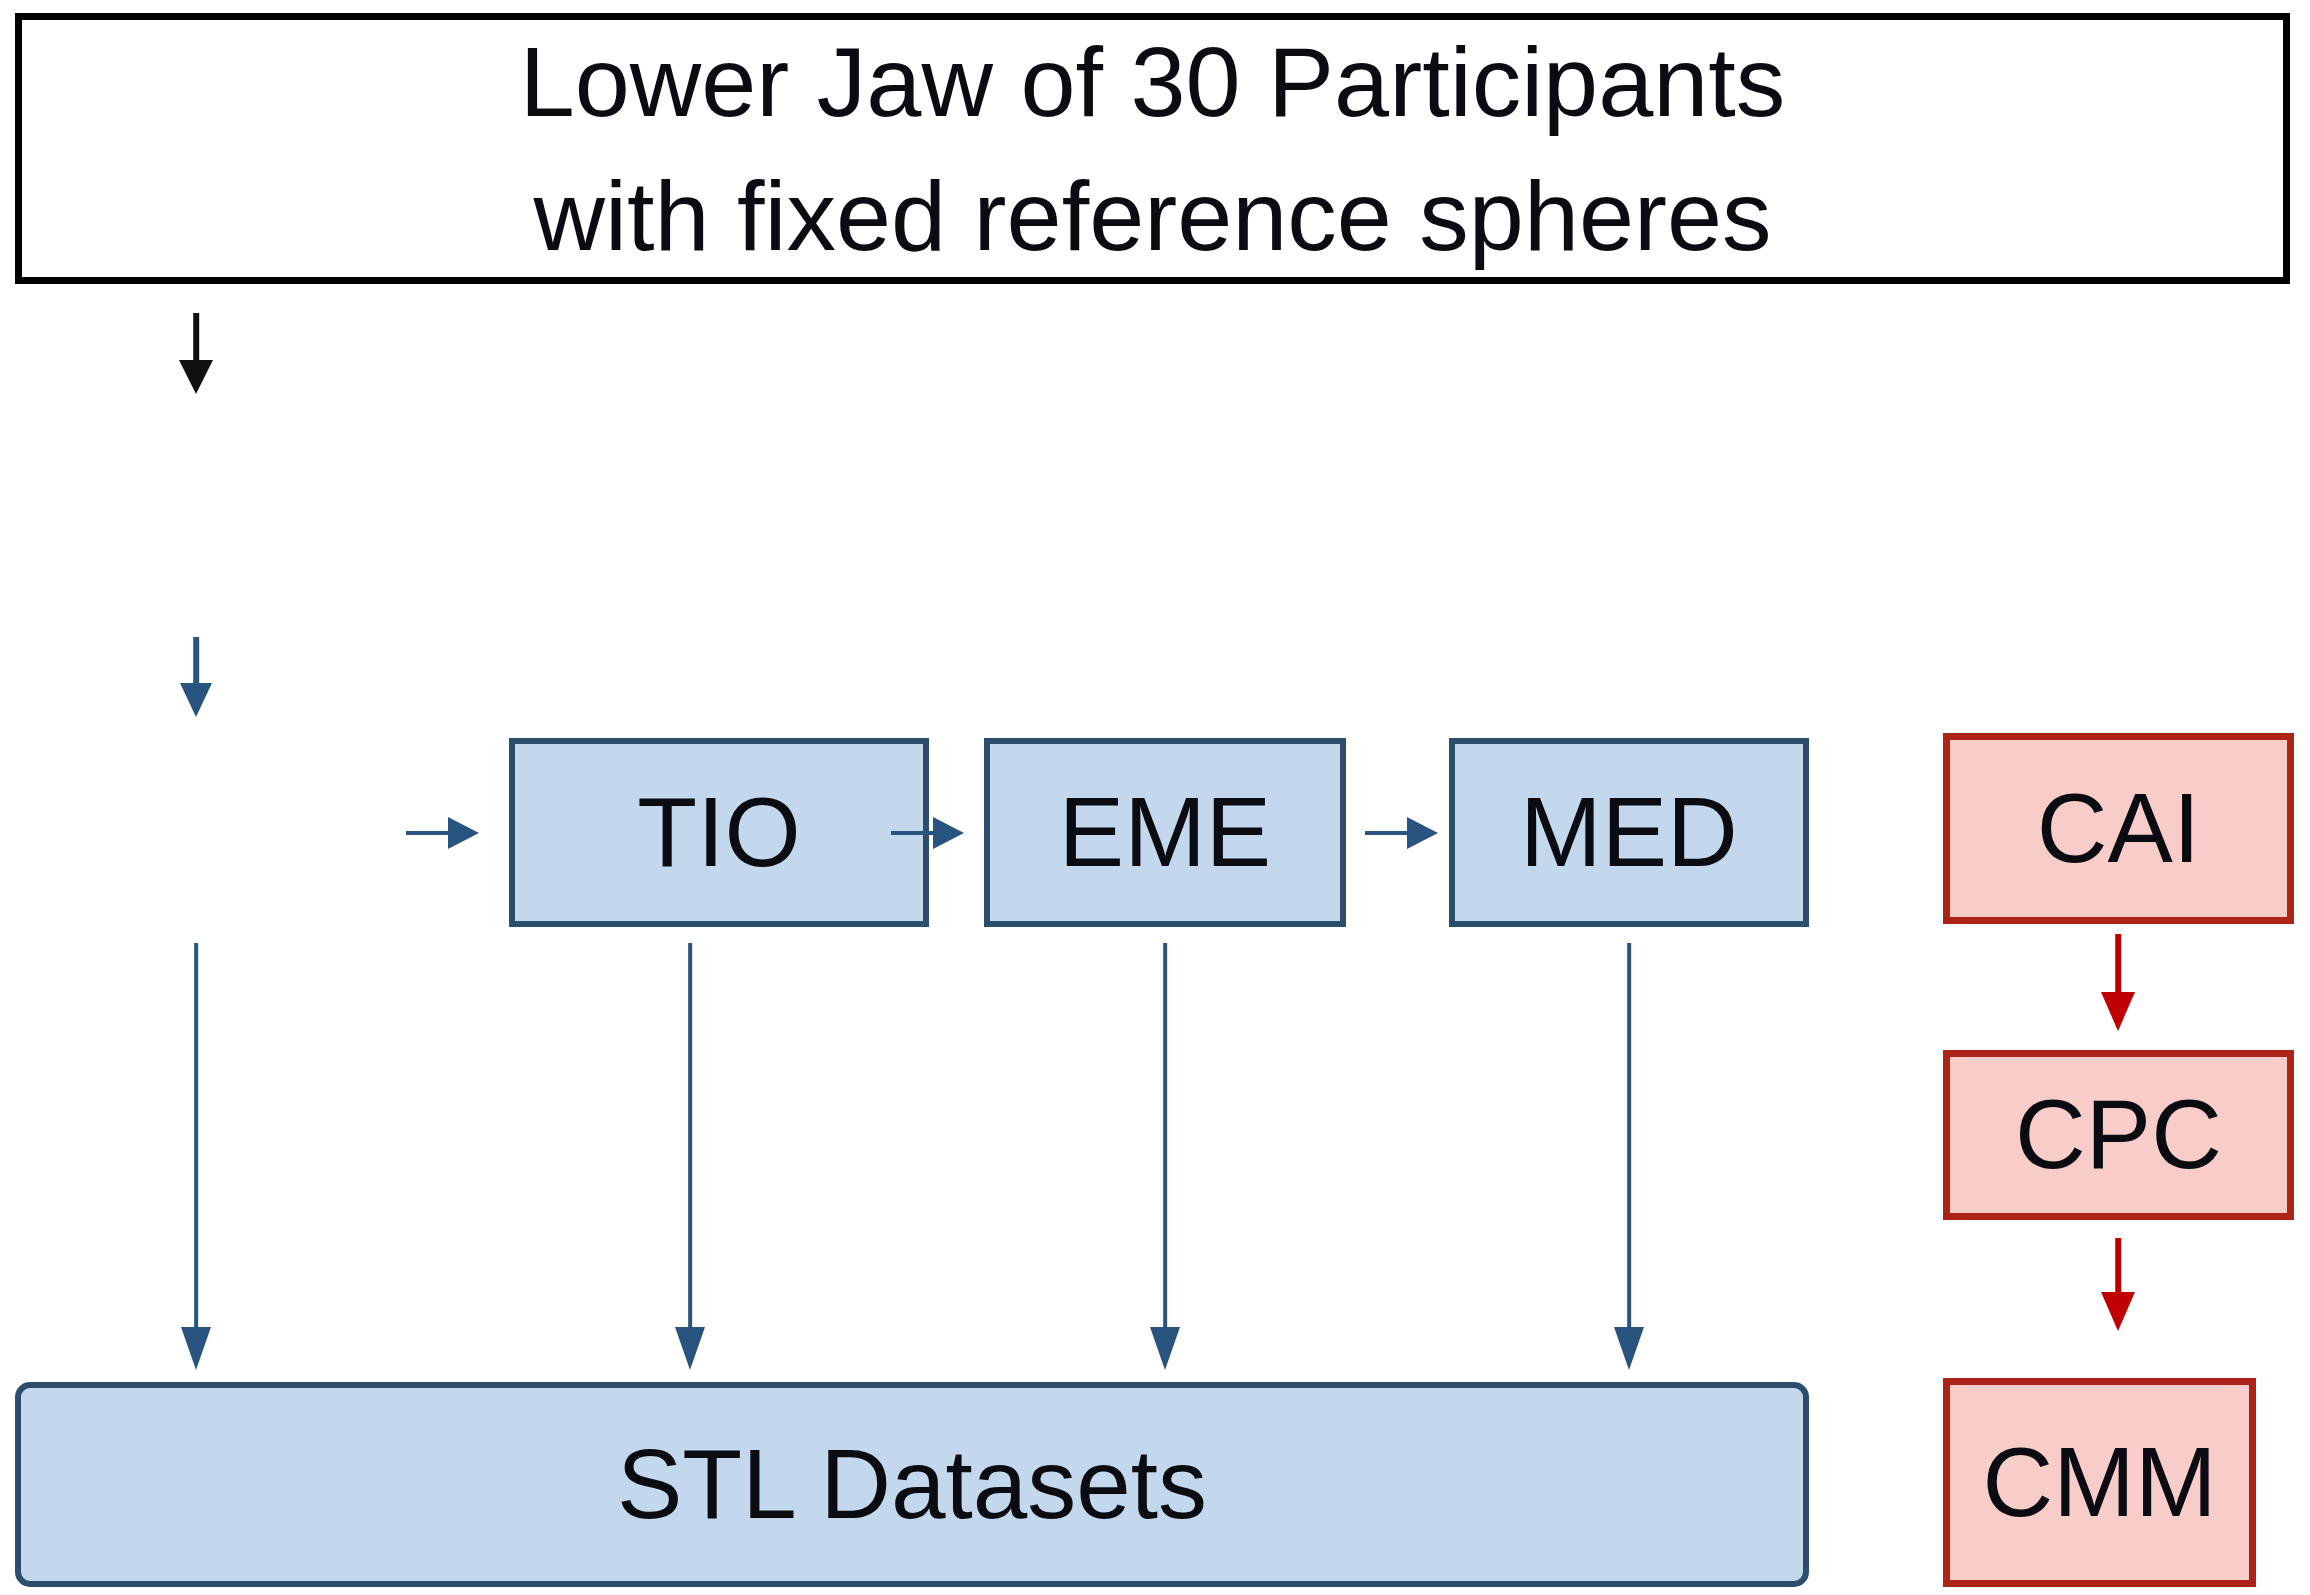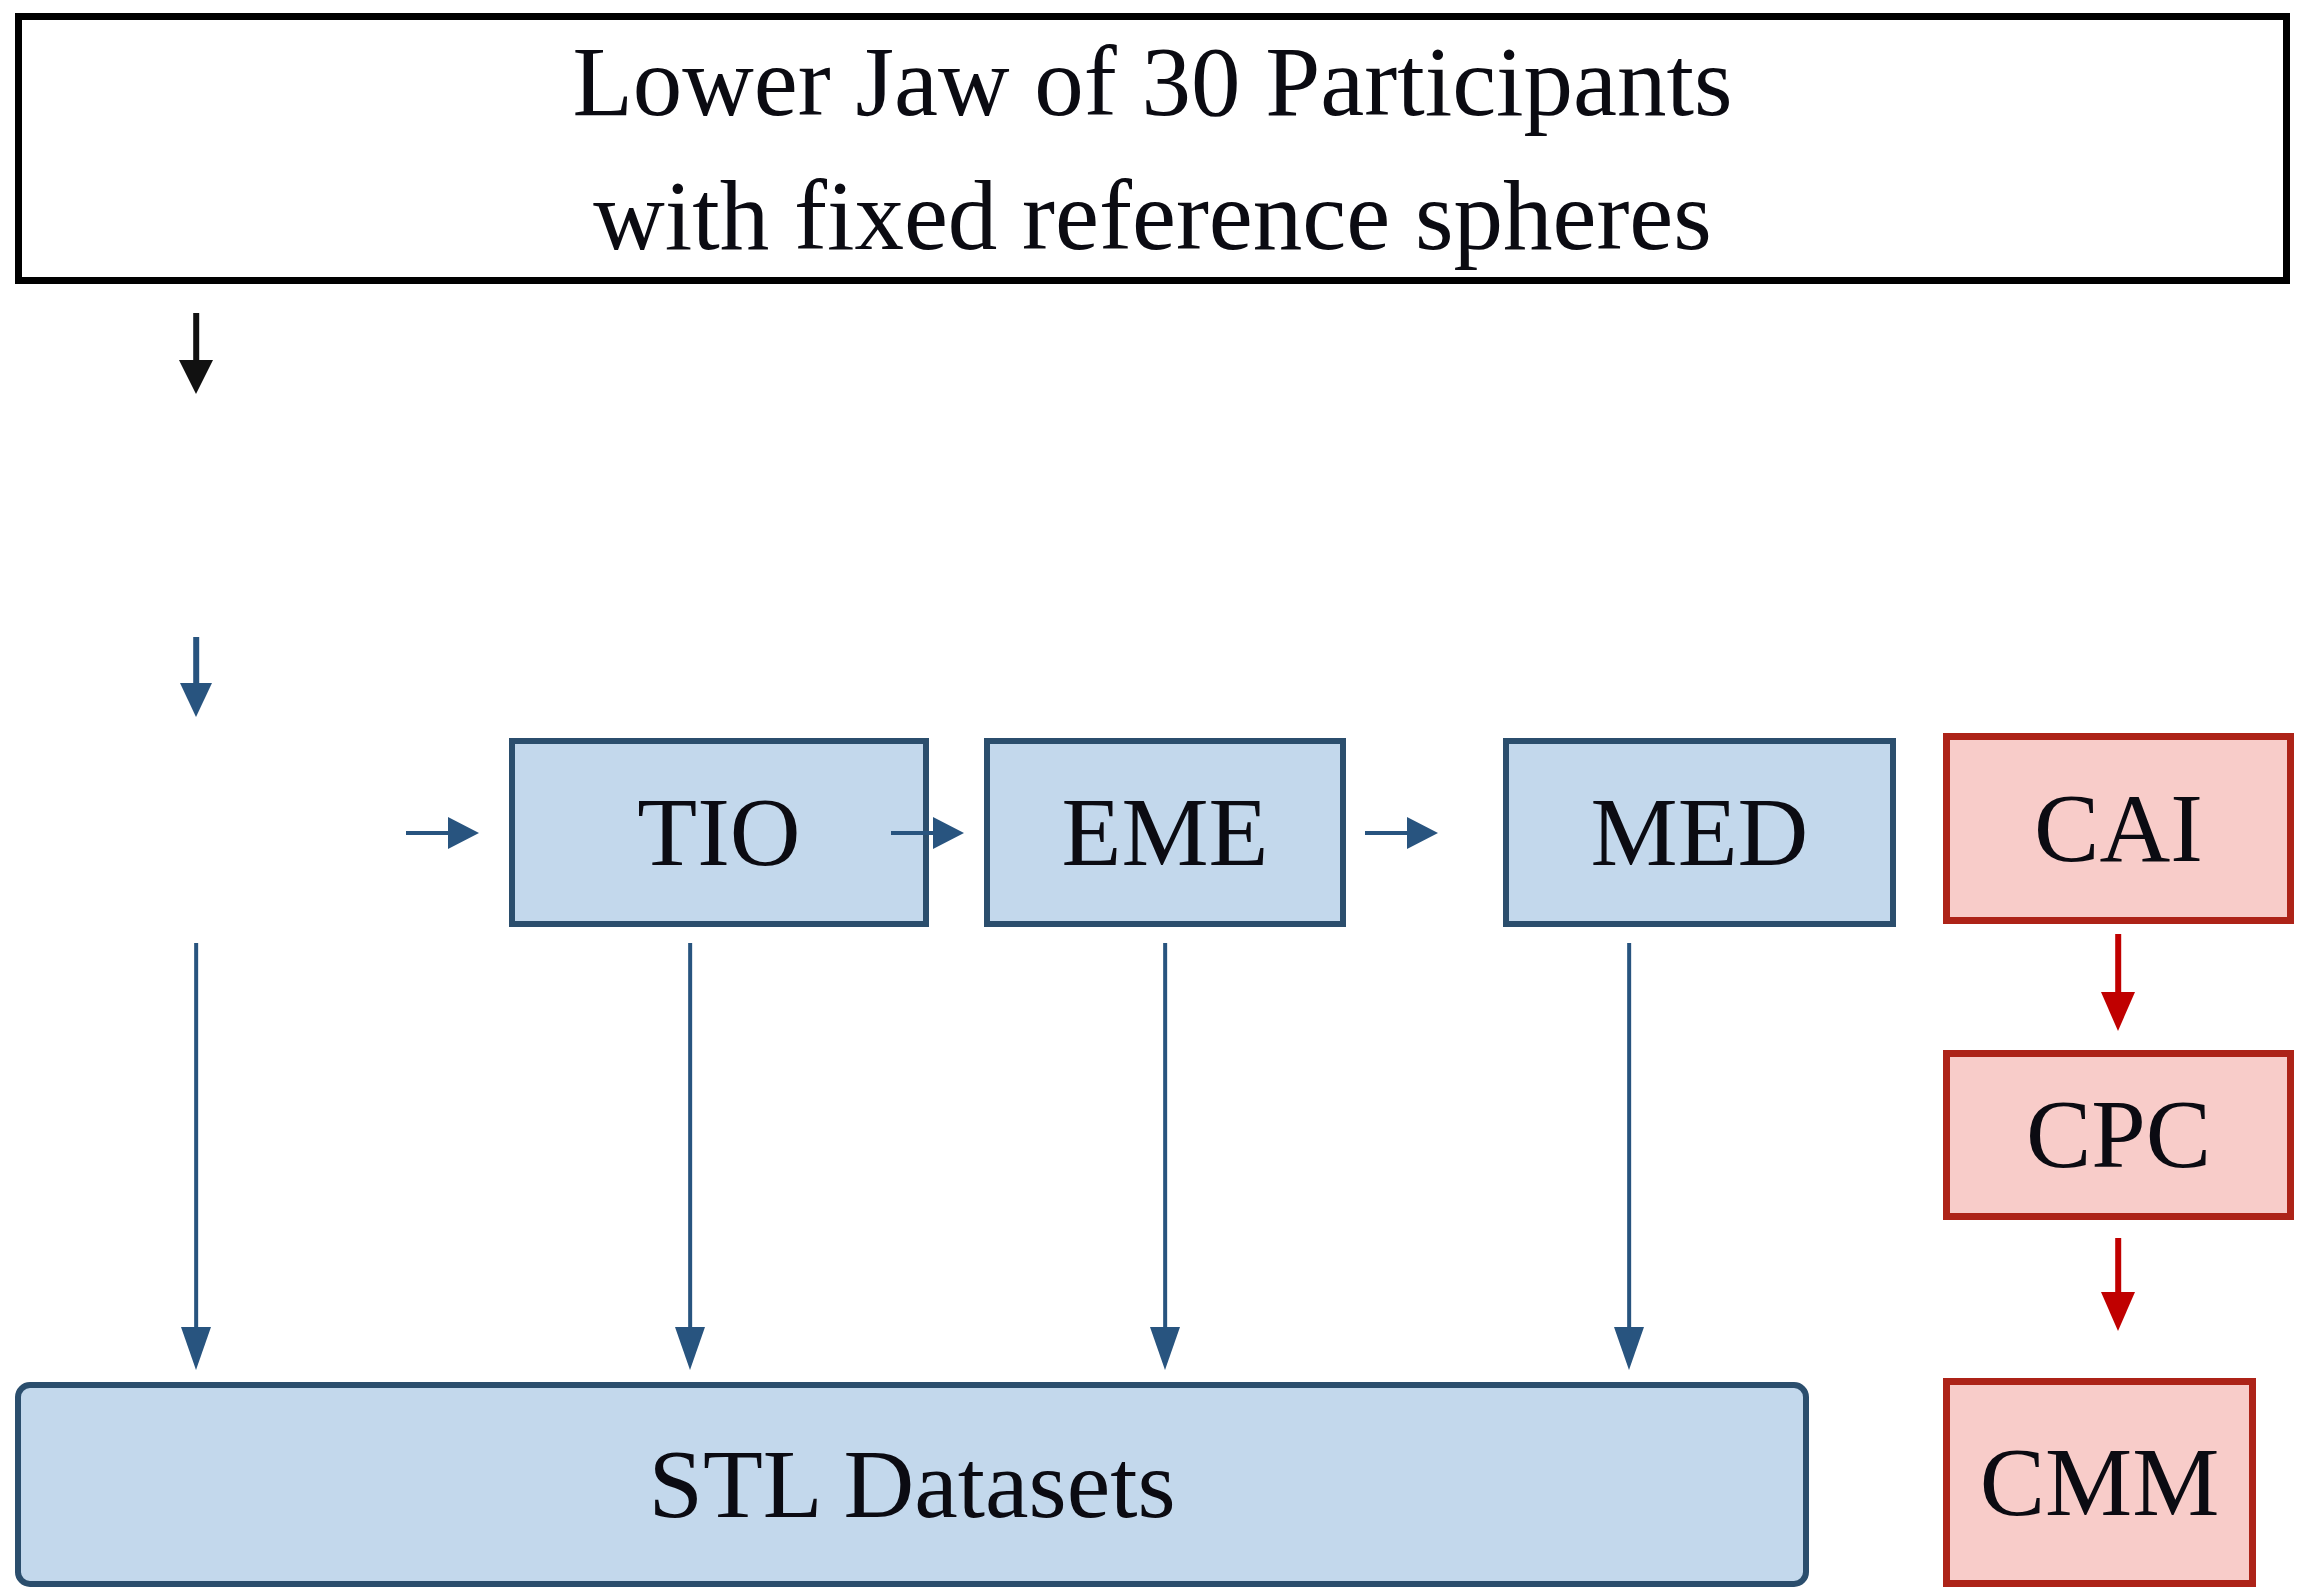--- a/index.html
+++ b/index.html
@@ -5,21 +5,21 @@
   html, body {
     margin: 0;
     padding: 0;
     background: #ffffff;
   }
   .canvas {
     position: relative;
     width: 2311px;
     height: 1596px;
     background: #ffffff;
-    font-family: Liberation Serif, serif;
+    font-family: Liberation Sans, sans-serif;
     color: var(--text, #0b0b12);
     overflow: hidden;
   }
   .box {
     position: absolute;
     box-sizing: border-box;
     display: flex;
     align-items: center;
     justify-content: center;
     text-align: center;
@@ -46,21 +46,21 @@
   }
   .red {
     background: var(--red-fill, #F8CCC9);
     border: 7.5px solid var(--red-border, #AD2318);
   }
   .impression-box { left: 15px;  top: 427px;  width: 1794px; height: 199px; }
   .stl-box        { left: 15px;  top: 1382px; width: 1794px; height: 205px; border-radius: 15px; }
   .box-pri { left: 17px;   top: 737px; width: 358px; height: 190px; }
   .box-tio { left: 509px;  top: 738px; width: 420px; height: 189px; }
   .box-eme { left: 984px; top: 738px; width: 362px; height: 189px; }
-  .box-med { left: 1503px; top: 738px; width: 393px; height: 189px; }
+  .box-med { left: 1449px; top: 738px; width: 360px; height: 189px; }
   .box-cai { left: 1943px; top: 733px;  width: 351px; height: 191px; }
   .box-cpc { left: 1943px; top: 1050px; width: 351px; height: 170px; }
   .box-cmm { left: 1943px; top: 1378px; width: 313px; height: 209px; }
 
   
   .varrow { position: absolute; width: 0; }
   .varrow .shaft {
     position: absolute; top: 0;
     transform: translateX(-50%);
     background: var(--ac, #28547F);

